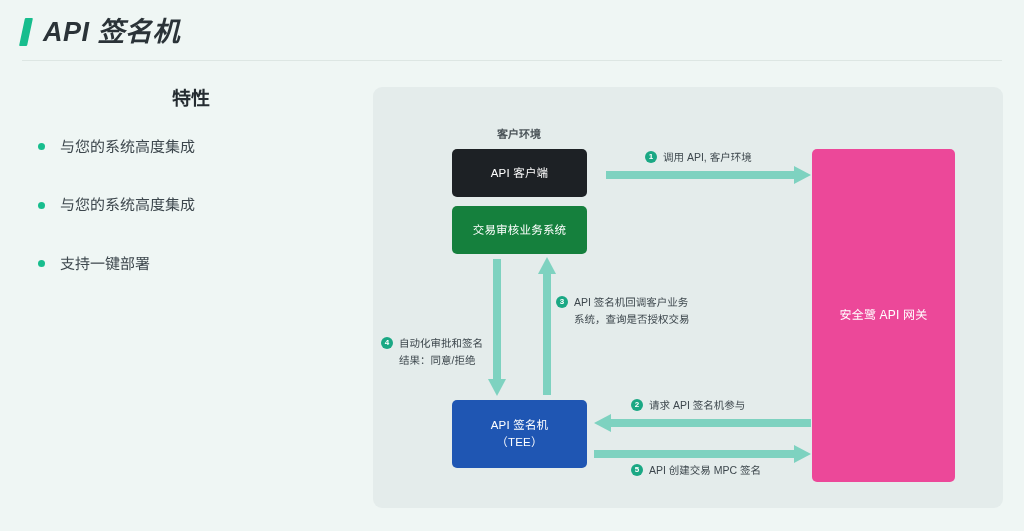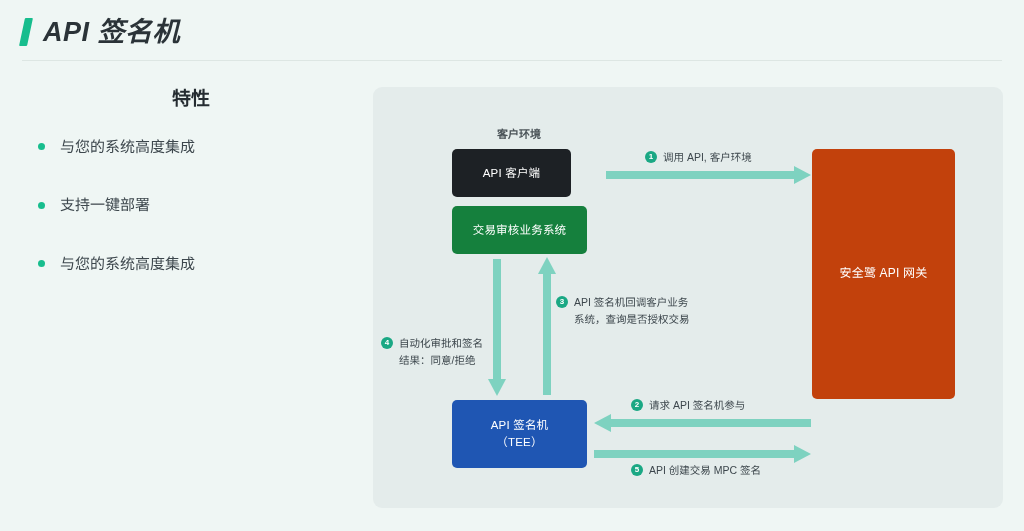--- a/index.html
+++ b/index.html
@@ -126,38 +126,38 @@
     text-align: center;
     border-radius: 5px;
     font-size: 11.5px;
     line-height: 1.45;
     color: #ffffff;
     white-space: pre-line;
     letter-spacing: 0.2px;
   }
   .node-api-client {
     left: 79px; top: 62px;
-    width: 119px; height: 48px;
+    width: 135px; height: 48px;
     background: #1d2125;
   }
   .node-review-system {
     left: 79px; top: 119px;
     width: 135px; height: 48px;
     background: #15803d;
   }
   .node-signer {
     left: 79px; top: 313px;
     width: 135px; height: 68px;
     background: #1f56b3;
     font-size: 11.5px;
   }
   .node-gateway {
     left: 439px; top: 62px;
-    width: 143px; height: 250px;
-    background: #c2410c;
+    width: 143px; height: 333px;
+    background: #ec4899;
     font-size: 12px;
     font-weight: normal;
   }
 
   
   .arrow {
     position: absolute;
   }
   .arrow-shaft {
     position: absolute;
@@ -242,26 +242,26 @@
 <div class="features">
   <h2 class="features-heading">特性</h2>
 
   <div class="feature-item">
     <span class="feature-dot"></span>
     <span class="feature-label">与您的系统高度集成</span>
   </div>
 
   <div class="feature-item">
     <span class="feature-dot"></span>
-    <span class="feature-label">支持一键部署</span>
+    <span class="feature-label">与您的系统高度集成</span>
   </div>
 
   <div class="feature-item">
     <span class="feature-dot"></span>
-    <span class="feature-label">与您的系统高度集成</span>
+    <span class="feature-label">支持一键部署</span>
   </div>
 </div>
 
 <div class="diagram-panel">
 
   <div class="zone-label client">客户环境</div>
   <div class="zone-label cloud">安全鹭 API</div>
 
   <div class="node node-api-client">API 客户端</div>
   <div class="node node-review-system">交易审核业务系统</div>

